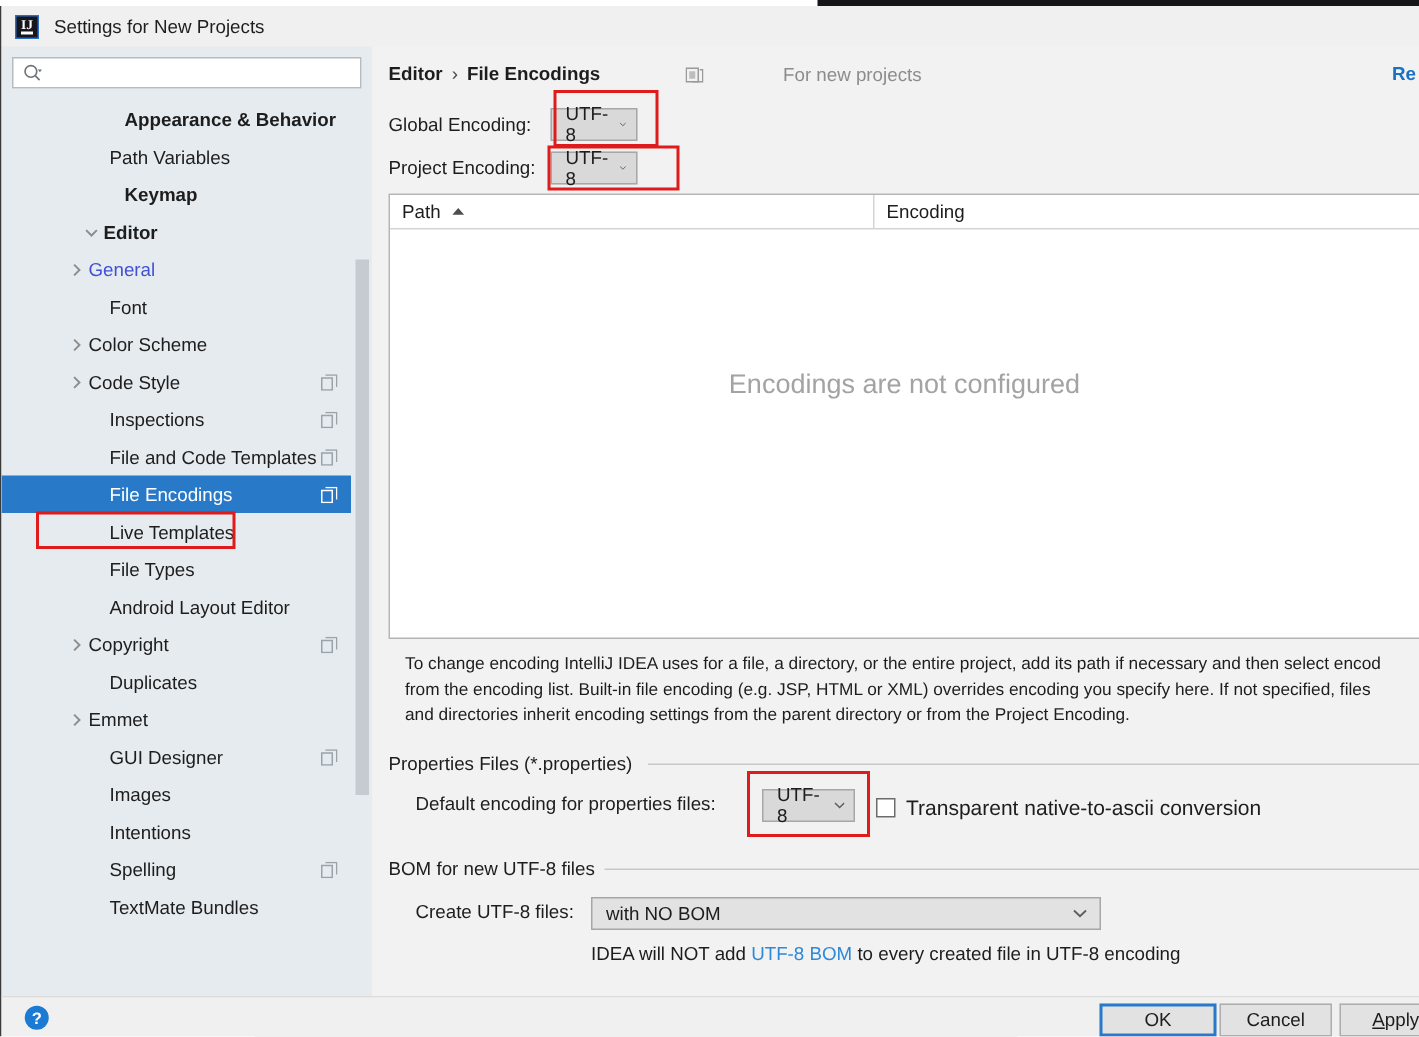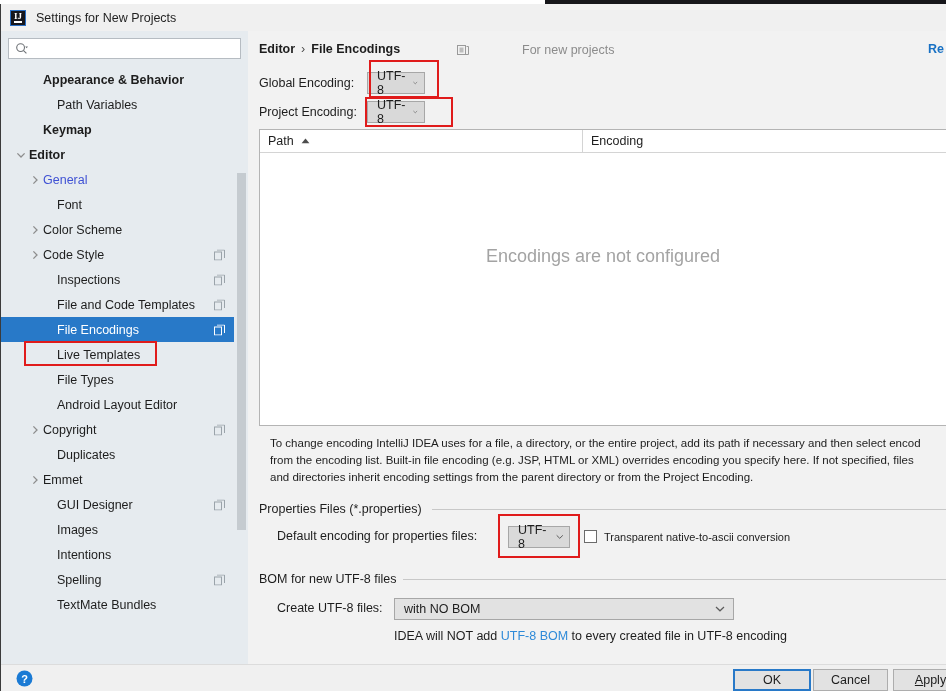--- a/index.html
+++ b/index.html
@@ -126,22 +126,22 @@
     flex: 0 0 auto;
     margin-right: 2px;
     position: relative;
   }
   .tree-row .arrow.none { visibility: hidden; }
   .tree-row .lbl {
     font-size: 12.5px;
     color: #1d1d1d;
   }
   .tree-row.cat > .lbl { font-weight: bold; }
-  .tree-row.lvl1 { padding-left: 14px; }
-  .tree-row.lvl2 { padding-left: 28px; }
+  .tree-row.lvl1 { padding-left: 14px; margin-left: 40px; }
+  .tree-row.lvl2 { padding-left: 44px; }
   .tree-row.lvl2.noarrow .lbl { margin-left: 14px; }
   .tree-row.cat.lvl1.noarrow .lbl { margin-left: 14px; }
   .tree-row .lbl.link { color: #3f51d4; }
   .tree-row.selected {
     background: #2879c8;
   }
   .tree-row.selected .lbl { color: #ffffff; }
   .tree-row .copy-ico {
     position: absolute;
     right: 23px;
@@ -285,21 +285,21 @@
   }
   .group-line {
     position: absolute;
     height: 1px;
     background: #c8c8c8;
   }
 
   .checkbox-row {
     position: absolute;
     display: flex; align-items: center;
-    font-size: 11px; color: #1d1d1d;
+    font-size: 14px; color: #1d1d1d;
   }
   .cbx {
     width: 13px; height: 13px;
     border: 1px solid #6b6b6b;
     background: #ffffff;
     box-sizing: border-box;
     margin-right: 7px;
     flex: 0 0 auto;
   }
 

